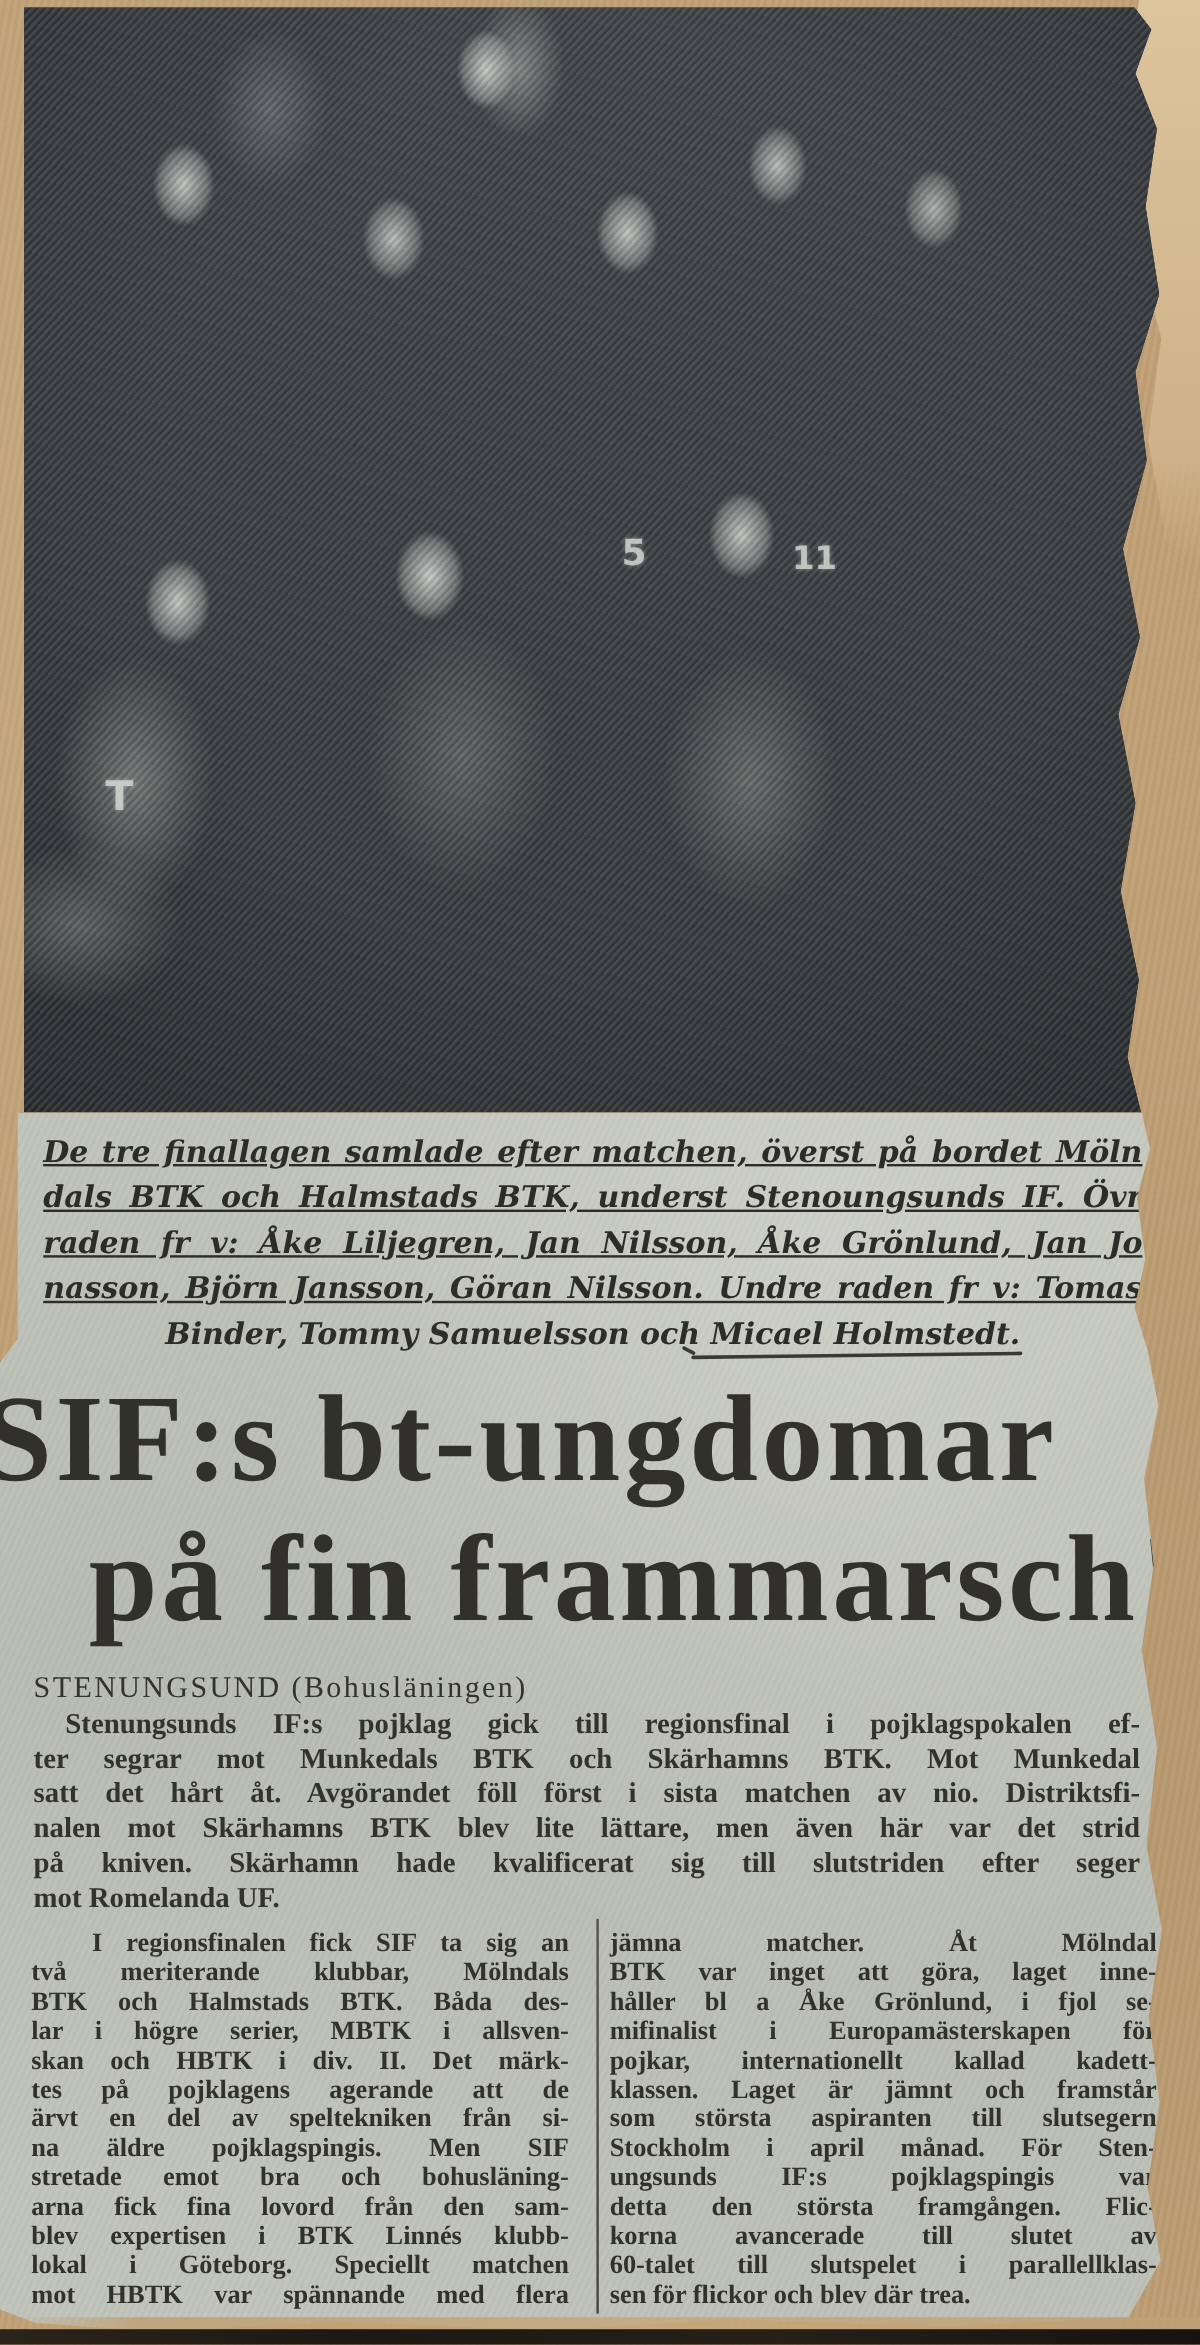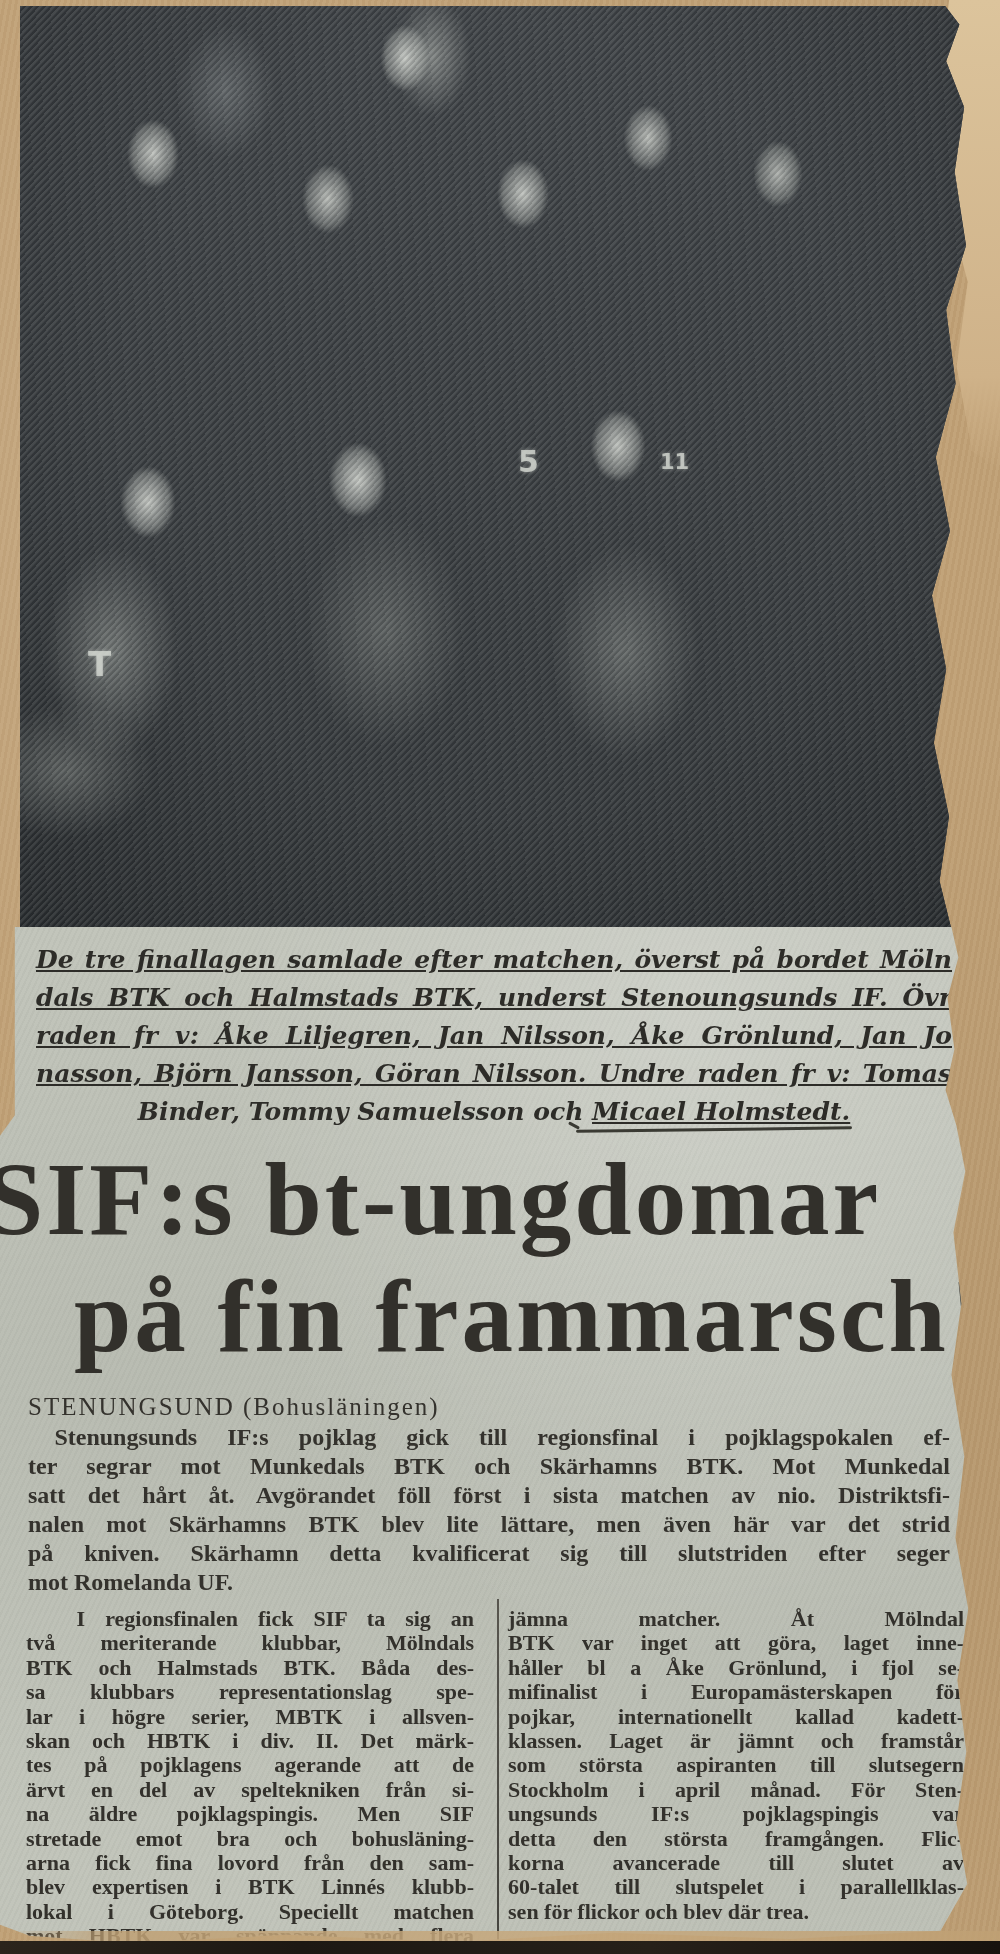--- a/index.html
+++ b/index.html
@@ -42,21 +42,21 @@
       radial-gradient(ellipse at 50% 45%, rgba(0,0,0,0) 55%, rgba(8,10,12,0.28)),
       linear-gradient(#3f4347,#34383b);
     box-shadow:0 2px 8px rgba(40,25,10,0.35);
   }
   .shirt-mark{
     position:absolute;color:rgba(212,216,210,0.8);
     font-family:"DejaVu Sans", sans-serif;font-weight:bold;font-size:30px;
     text-shadow:0 0 4px rgba(212,216,210,0.5);
   }
   .mark-5{left:498px;top:438px;}
-  .mark-11{left:640px;top:444px;font-size:21px;}
+  .mark-11{left:640px;top:444px;font-size:27px;}
   .mark-T{left:68px;top:638px;font-size:34px;}
   
   .text-piece{
     position:absolute;left:0;top:927px;width:988px;height:1018px;
     clip-path:polygon(
       1.5% 0,96.3% 0,97% 3%,95.9% 7%,96.6% 12%,95.7% 16%,96.8% 19.5%,
       97.7% 24%,96.5% 30%,97.3% 37%,96.3% 44%,97.6% 52%,96.7% 60%,
       98% 67%,96.9% 74%,97.8% 81%,96.8% 88%,97.9% 94%,95.2% 98.6%,
       80% 99.4%,62% 98.8%,46% 99.7%,29% 99%,13% 99.8%,3% 99.1%,
       0 98%,0 20.5%,1.5% 18.5%);
@@ -70,21 +70,21 @@
     color:#33312c;
   }
   
   .caption{
     padding:14px 36px 0 36px;
     font-family:"DejaVu Serif", serif;font-style:italic;font-weight:bold;
     font-size:25px;line-height:38px;color:#2d2c28;
   }
   .caption .jlines > div{text-align:justify;text-align-last:justify;text-decoration:underline;}
   .caption-last{text-align:center;margin-top:0;}
-  .pen-underline{position:relative;white-space:nowrap;text-decoration:underline;}
+  .pen-underline{position:relative;white-space:nowrap;}
   .pen-underline::after{
     content:'';position:absolute;left:-16px;right:-2px;bottom:-5px;height:3px;
     background:#3a3a33;transform:rotate(-0.7deg);border-radius:2px;
   }
   .pen-underline::before{
     content:'';position:absolute;left:-24px;bottom:-1px;width:12px;height:3px;
     background:#3a3a33;transform:rotate(28deg);border-radius:2px;
   }
   
   .headline{margin:10px 0 0 -14px;color:#32302b;font-weight:bold;letter-spacing:3px;}
@@ -149,32 +149,31 @@
     <div class="hl2">på fin frammarsch!</div>
   </div>
 
   <div class="lead">
     <div class="dateline">STENUNGSUND (Bohusläningen)</div>
     <div class="jlines">
         <div>Stenungsunds IF:s pojklag gick till regionsfinal i pojklagspokalen ef-</div>
         <div>ter segrar mot Munkedals BTK och Skärhamns BTK. Mot Munkedal</div>
         <div>satt det hårt åt. Avgörandet föll först i sista matchen av nio. Distriktsfi-</div>
         <div>nalen mot Skärhamns BTK blev lite lättare, men även här var det strid</div>
-        <div>på kniven. Skärhamn detta kvalificerat sig till slutstriden efter seger</div>
+        <div>på kniven. Skärhamn hade kvalificerat sig till slutstriden efter seger</div>
         <div>mot Romelanda UF.</div>
       </div>
   </div>
 
   <div class="cols">
     <div class="col col-left">
       <div class="jlines">
           <div>I regionsfinalen fick SIF ta sig an</div>
           <div>två meriterande klubbar, Mölndals</div>
           <div>BTK och Halmstads BTK. Båda des-</div>
-          <div>sa klubbars representationslag spe-</div>
           <div>lar i högre serier, MBTK i allsven-</div>
           <div>skan och HBTK i div. II. Det märk-</div>
           <div>tes på pojklagens agerande att de</div>
           <div>ärvt en del av speltekniken från si-</div>
           <div>na äldre pojklagspingis. Men SIF</div>
           <div>stretade emot bra och bohusläning-</div>
           <div>arna fick fina lovord från den sam-</div>
           <div>blev expertisen i BTK Linnés klubb-</div>
           <div>lokal i Göteborg. Speciellt matchen</div>
           <div>mot HBTK var spännande med flera</div>

